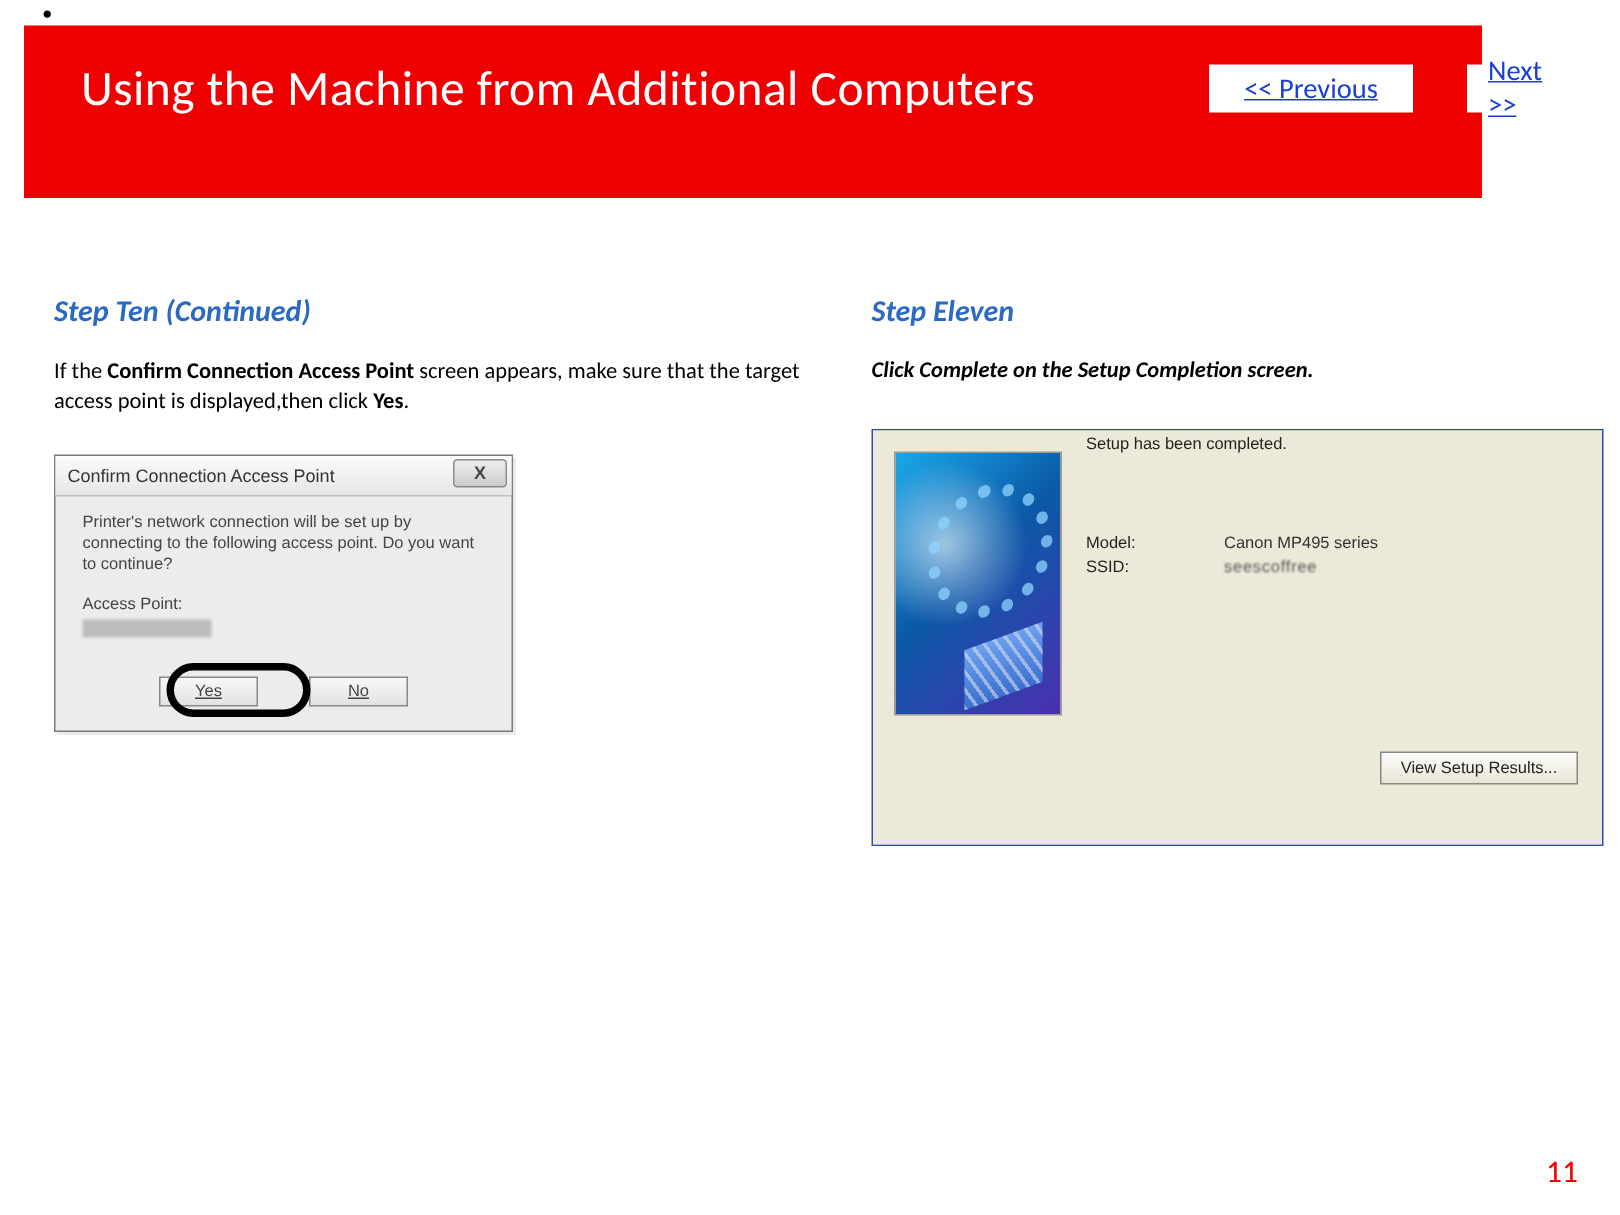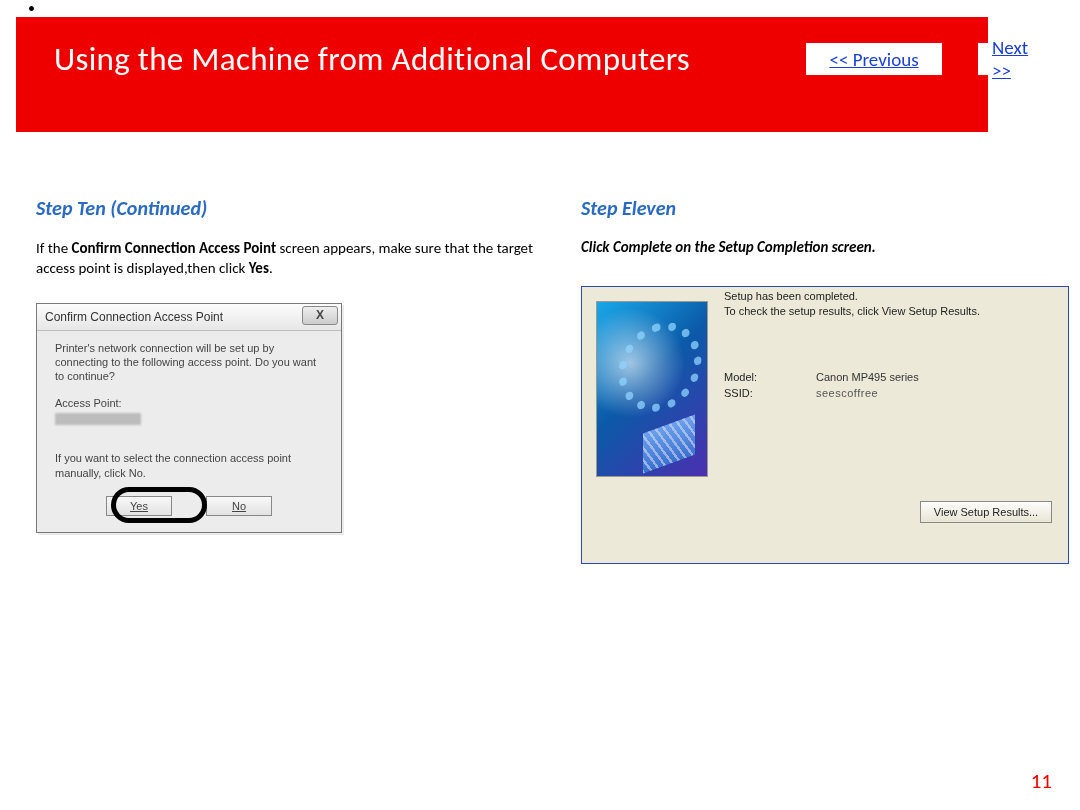--- a/index.html
+++ b/index.html
@@ -301,40 +301,38 @@
 
     <div class="dlgA">
       <div class="dlgA-title">
         <span>Confirm Connection Access Point</span>
         <div class="dlgA-close">X</div>
       </div>
       <div class="dlgA-body">
         <div class="lbl1">Printer's network connection will be set up by connecting to the following access point. Do you want to continue?</div>
         <div class="lbl-ap">Access Point:</div>
         <div class="ap-value"></div>
-        <div class="lbl2">If you want to select the connection access point manually, click No.</div>
         <div class="dlgA-buttons">
           <div class="yes-highlight"></div>
           <div class="btn7">Yes</div>
           <div class="btn7">No</div>
         </div>
       </div>
     </div>
   </div>
 
   <div class="col-right">
     <div class="step-heading">Step Eleven</div>
     <div class="instruction-bold">Click Complete on the Setup Completion screen.</div>
 
     <div class="dlgB-wrap">
       <div class="dlgB-body">
         <div class="dlgB-img"></div>
         <div class="dlgB-text">
           <div>Setup has been completed.</div>
-          <div>To check the setup results, click View Setup Results.</div>
         </div>
         <div class="dlgB-table">
           <div class="row">
             <span class="k">Model:</span>
             <span class="v">Canon MP495 series</span>
           </div>
           <div class="row">
             <span class="k">SSID:</span>
             <span class="v blur">seescoffree</span>
           </div>

